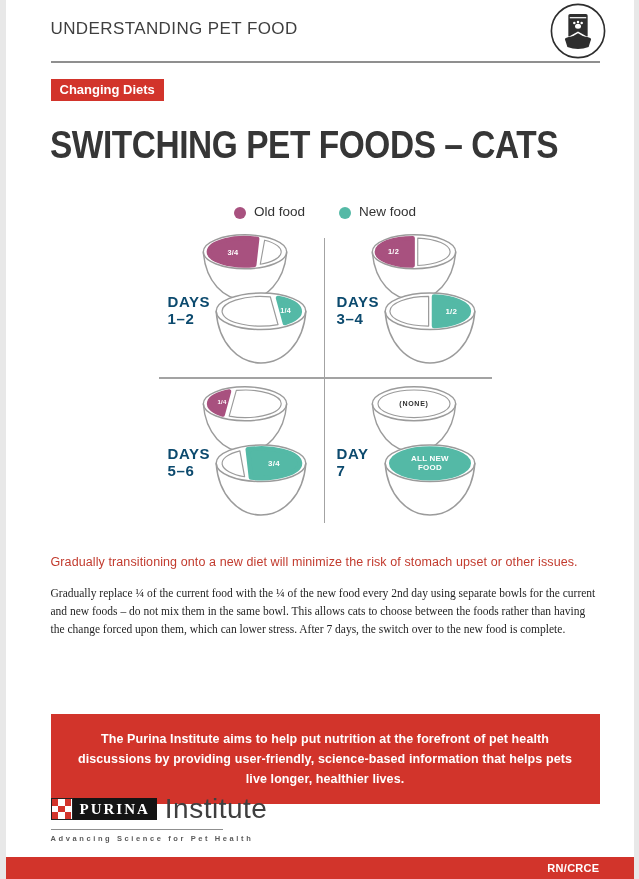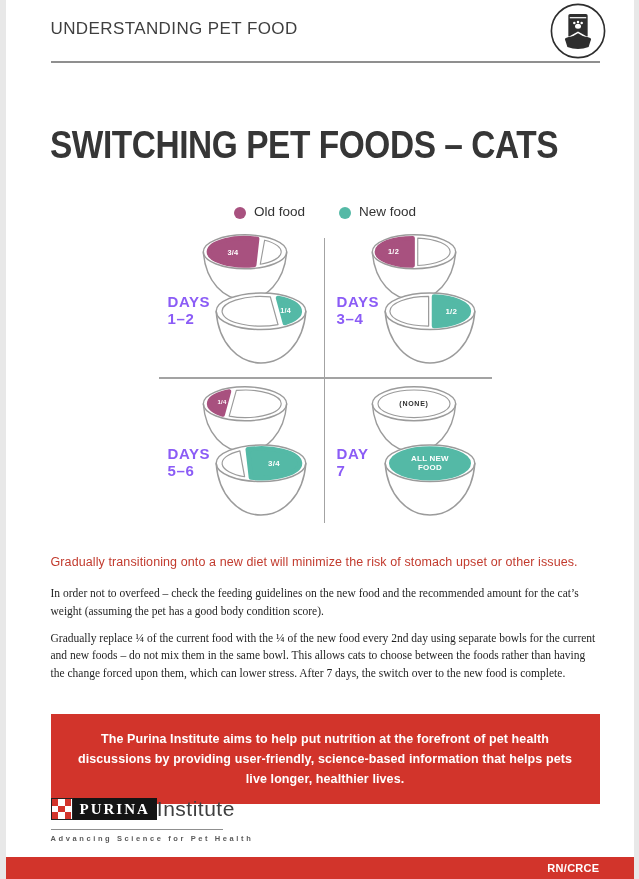--- a/index.html
+++ b/index.html
@@ -24,21 +24,21 @@
           justify-content:center;gap:34px;align-items:center;}
   .legend-item{display:flex;align-items:flex-end;gap:8px;font-size:13.5px;color:#333;}
   .dot{width:12px;height:12px;border-radius:50%;}
   .dot-old{background:var(--old);}
   .dot-new{background:var(--new);}
 
   
   .diagram{position:absolute;left:150px;top:230px;width:340px;height:300px;}
   .div-v{position:absolute;left:168px;top:8px;width:1.5px;height:285px;background:#a3a3a3;}
   .div-h{position:absolute;left:3px;top:147px;width:333px;height:1.5px;background:#a3a3a3;}
-  .day-label{position:absolute;font-size:15px;font-weight:700;color:#8b5cf6;
+  .day-label{position:absolute;font-size:15px;font-weight:700;color:#0c4a6e;
              letter-spacing:.6px;line-height:1.1;}
   .day-label span{display:block;}
 
   
   .lead{position:absolute;left:45px;top:555px;width:560px;font-size:12.5px;
         color:var(--lead);letter-spacing:.1px;}
   .copy{position:absolute;left:45px;top:585px;width:548px;
         font-family:"Liberation Serif",serif;font-size:11.5px;color:#1f1f1f;line-height:1.55;}
   .copy p{margin:0 0 9px 0;}
 
@@ -50,21 +50,21 @@
   
   .logo{position:absolute;left:45px;top:798px;}
   .logo-row{display:flex;align-items:stretch;height:22px;}
   .checker{display:grid;grid-template-columns:repeat(3,1fr);grid-template-rows:repeat(3,1fr);
            width:22px;height:22px;background:#fff;border:1px solid #222;box-sizing:border-box;}
   .checker i{display:block;}
   .checker i.r{background:var(--red);}
   .purina-box{background:#141414;color:#fff;font-family:"Liberation Serif",serif;
               font-weight:700;font-size:15px;letter-spacing:2px;display:flex;
               align-items:center;padding:0 7px;text-align:right;}
-  .institute{font-size:21px;color:#3f3f3f;font-weight:400;margin-left:0;
+  .institute{font-size:28px;color:#3f3f3f;font-weight:400;margin-left:8px;
              display:flex;align-items:center;letter-spacing:.5px;}
   .tagline{margin-top:9px;border-top:1.5px solid #8f8f8f;padding-top:4px;width:172px;
            font-size:7.5px;font-weight:700;letter-spacing:2.6px;color:#5a5a5a;white-space:nowrap;}
 
   
   .footer-bar{position:absolute;left:0;top:857px;width:639px;height:22px;background:var(--red);
               color:#fff;font-size:11px;font-weight:700;line-height:22px;
               text-align:right;padding-right:45px;box-sizing:border-box;letter-spacing:.3px;}
 </style>
 </head>
@@ -82,20 +82,21 @@
     <circle cx="26.2" cy="21.8" r="1.3" fill="#fff"></circle>
     <circle cx="30" cy="20.8" r="1.3" fill="#fff"></circle>
     <circle cx="33.8" cy="21.8" r="1.3" fill="#fff"></circle>
     <path d="M 18.5 38 L 30 31.5 L 41.5 38" fill="none" stroke="#fff" stroke-width="1.6"></path>
     <ellipse cx="30" cy="38.5" rx="13.5" ry="3.2" fill="#2e2e2e"></ellipse>
     <path d="M 16.5 38.5 L 43.5 38.5 L 41 46.5 Q 30 50.5 19 46.5 Z" fill="#2e2e2e"></path>
   </svg>
 
   <div class="hdr-rule"></div>
 
+  <div class="badge">Changing Diets</div>
 
   <div class="title">SWITCHING PET FOODS – CATS</div>
 
   <div class="legend">
     <div class="legend-item">
       <span class="dot dot-old"></span>
       <span>Old food</span>
     </div>
     <div class="legend-item">
       <span class="dot dot-new"></span>
@@ -182,21 +183,20 @@
         <ellipse cx="75" cy="28" rx="59" ry="24" fill="none" stroke="#9b9b9b" stroke-width="2"></ellipse>
         <path d="M 16 28 C 19 70 45 96 75 96 C 105 96 131 70 134 28" fill="none" stroke="#9b9b9b" stroke-width="2"></path>
         <path d="M 24 28 A 51 19.5 0 1 0 126 28 A 51 19.5 0 1 0 24 28 Z" fill="#54b9a6" stroke="#54b9a6" stroke-width="6" stroke-linejoin="round"></path>
         <text x="75" y="31" text-anchor="middle" fill="#fff" font-size="10.5" font-weight="700" font-family="&quot;Liberation Sans&quot;,sans-serif" letter-spacing="0.3"><tspan x="75" y="25">ALL NEW</tspan><tspan x="75" y="36.5">FOOD</tspan></text>
       </svg>
     </div>
 
   <div class="lead">Gradually transitioning onto a new diet will minimize the risk of stomach upset or other issues.</div>
 
   <div class="copy">
-    <p>In order not to overfeed – check the feeding guidelines on the new food and the recommended amount for the cat’s weight (assuming the pet has a good body condition score).</p>
     <p>Gradually replace ¼ of the current food with the ¼ of the new food every 2nd day using separate bowls for the current and new foods – do not mix them in the same bowl. This allows cats to choose between the foods rather than having the change forced upon them, which can lower stress. After 7 days, the switch over to the new food is complete.</p>
   </div>
 
   <div class="callout">The Purina Institute aims to help put nutrition at the forefront of pet health discussions by providing user-friendly, science-based information that helps pets live longer, healthier lives.</div>
 
   <div class="logo">
     <div class="logo-row">
       <div class="checker">
         <i class="r"></i>
           <i></i>

